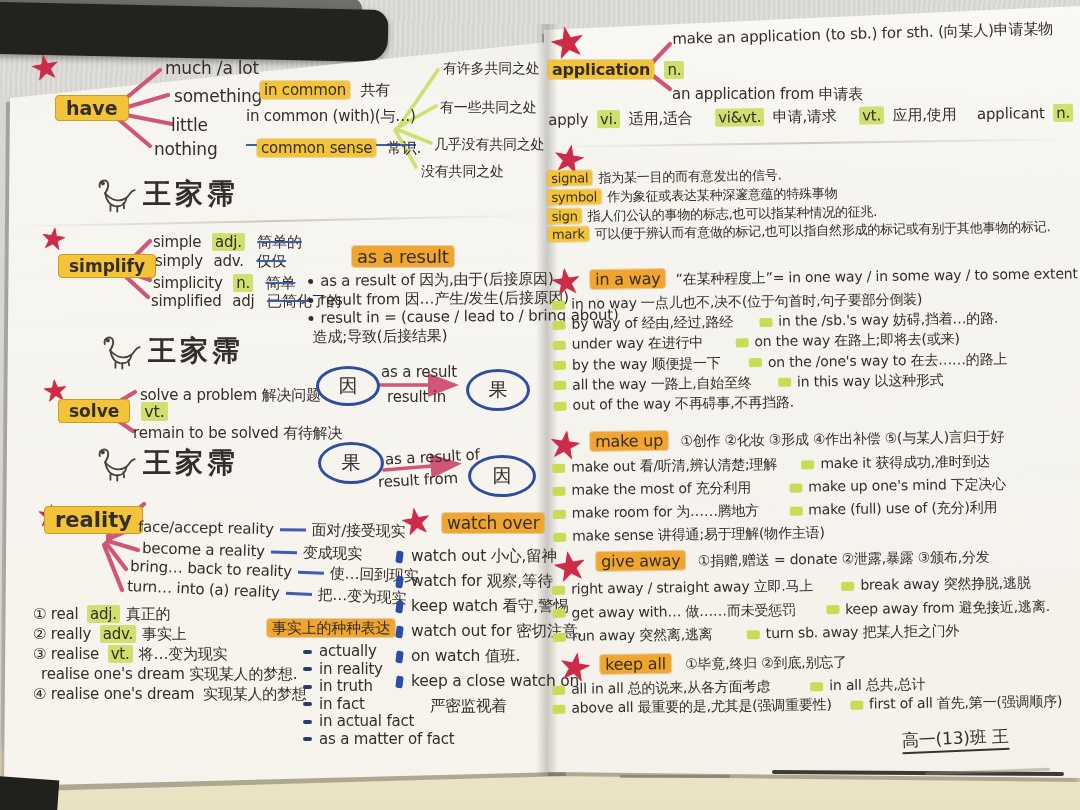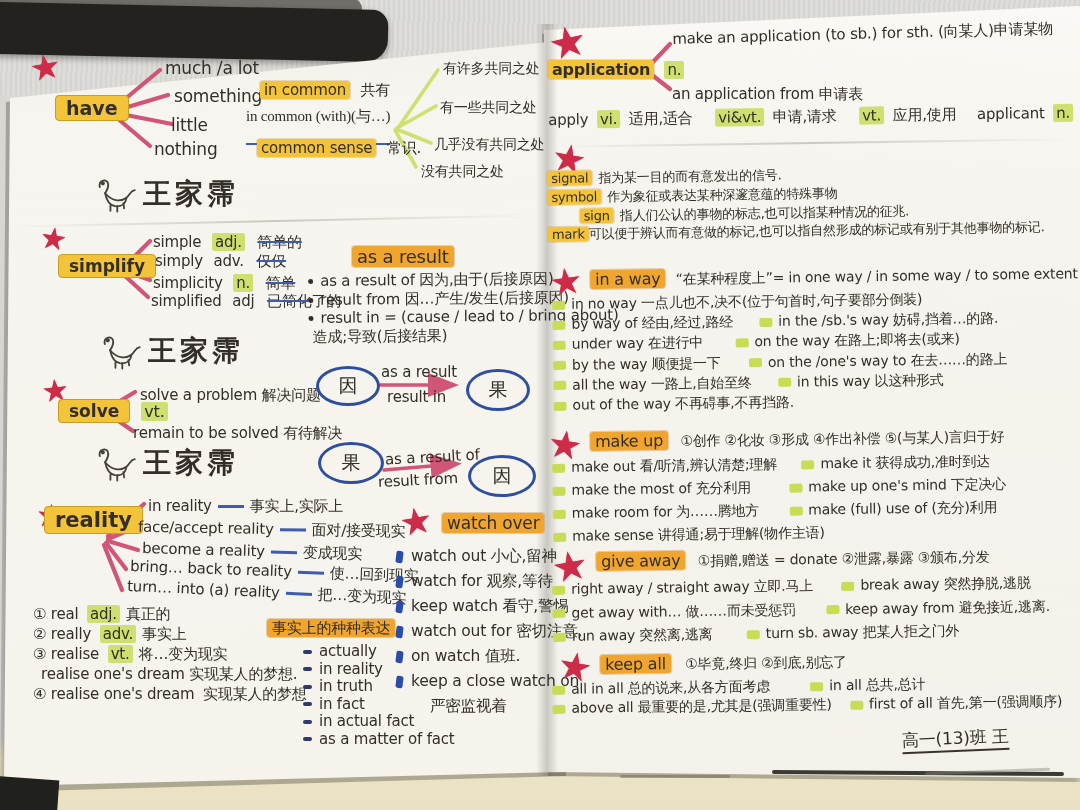--- a/index.html
+++ b/index.html
@@ -32,21 +32,21 @@
   .gutter{position:absolute;left:536px;top:24px;width:22px;height:752px;
           background:linear-gradient(90deg,rgba(0,0,0,0),rgba(90,86,80,.28),rgba(0,0,0,0));}
   
   .hw{line-height:1.25;letter-spacing:-.2px;}
   .s13{font-size:13px;} .s14{font-size:14px;} .s15{font-size:15px;} .s16{font-size:16px;} .s17{font-size:17px;}
   .hl-y{background:#f3c33a;padding:0 4px;border-radius:3px;box-shadow:0 0 0 1px rgba(178,130,24,.25);}
   .hl-o{background:#f0a52e;padding:0 5px;border-radius:3px;box-shadow:0 0 0 1px rgba(190,115,20,.3);}
   .hl-g{background:#cfe070;padding:0 3px;border-radius:2px;}
   .node{background:#f3c33a;border:1.5px solid #c79e22;border-radius:4px;padding:1px 10px;font-size:19px;font-weight:bold;}
   .strike{text-decoration:line-through;text-decoration-color:#3f5cb0;text-decoration-thickness:2px;}
-  .ub{border-bottom:2.5px solid #3f5cb0;padding-bottom:19px;font-family:Liberation Serif, serif;}
+  .ub{border-bottom:2.5px solid #3f5cb0;padding-bottom:19px;}
   .star{color:#ce2b49;line-height:1;display:inline-block;text-shadow:0 0 1px #b3203c;}
   .gb{display:inline-block;width:13px;height:9px;background:#c9dc55;border-radius:2px;margin-right:6px;vertical-align:middle;}
   .bb{display:inline-block;width:7px;height:12px;background:#2b4da8;border-radius:2px;margin-right:8px;vertical-align:middle;transform:rotate(7deg);}
   .db{display:inline-block;width:9px;height:4px;background:#2c3a6e;border-radius:2px;margin-right:7px;vertical-align:middle;}
   .dot{display:inline-block;width:5px;height:5px;background:#332e29;border-radius:50%;margin-right:7px;vertical-align:middle;}
   .dash{display:inline-block;width:26px;border-top:3px solid #3f5cb0;vertical-align:middle;margin:0 6px;}
   .oval{position:absolute;border:3px solid #2f4f9e;border-radius:50%;display:flex;align-items:center;justify-content:center;
         font-size:19px;color:#332e29;background:rgba(255,255,255,.0);}
   .row{white-space:nowrap;}
   .name{font-size:28px;font-weight:bold;letter-spacing:4px;}
@@ -231,23 +231,20 @@
   <div class="abs hw s15" style="left:385px;top:448px;transform:rotate(-3deg);">as a result of</div>
   <div class="abs hw s15" style="left:378px;top:471px;transform:rotate(-3deg);">result from</div>
   <div class="oval" style="left:468px;top:455px;width:62px;height:36px;">
     <span>因</span>
   </div>
 
   <span class="abs star" style="left:36px;top:500px;font-size:32px;transform:rotate(6deg);">★</span>
   <div class="abs node" style="left:44px;top:506px;font-size:21px;">
     <span>reality</span>
   </div>
-  <div class="abs hw s15 row" style="left:148px;top:497px;">
-    <span>in reality</span><span class="dash"></span><span>事实上,实际上</span>
-  </div>
   <div class="abs hw s15 row" style="left:138px;top:520px;transform:rotate(1deg);">
     <span>face/accept reality</span><span class="dash"></span><span>面对/接受现实</span>
   </div>
   <div class="abs hw s15 row" style="left:142px;top:542px;transform:rotate(1.5deg);">
     <span>become a reality</span><span class="dash"></span><span>变成现实</span>
   </div>
   <div class="abs hw s15 row" style="left:130px;top:562px;transform:rotate(2deg);">
     <span>bring… back to reality</span><span class="dash"></span><span>使…回到现实</span>
   </div>
   <div class="abs hw s15 row" style="left:127px;top:583px;transform:rotate(2.5deg);">
@@ -325,24 +322,24 @@
 
   <span class="abs star" style="left:552px;top:140px;font-size:38px;transform:rotate(10deg);">★</span>
   <div class="abs hw s13" style="left:547px;top:170px;line-height:18.8px;transform:rotate(-.9deg);transform-origin:left top;">
     <div class="row">
       <span class="hl-y" style="margin-right:6px;">signal</span><span>指为某一目的而有意发出的信号.</span>
     </div>
     <div class="row">
       <span class="hl-y" style="margin-right:6px;">symbol</span><span>作为象征或表达某种深邃意蕴的特殊事物</span>
     </div>
     <div class="row">
-      <span class="hl-y" style="margin-right:6px;margin-left:32px;">sign</span><span>指人们公认的事物的标志,也可以指某种情况的征兆.</span>
-    </div>
-    <div class="row">
-      <span class="hl-y" style="margin-right:0;">mark</span><span>可以便于辨认而有意做的标记,也可以指自然形成的标记或有别于其他事物的标记.</span>
+      <span class="hl-y" style="margin-right:6px;">sign</span><span>指人们公认的事物的标志,也可以指某种情况的征兆.</span>
+    </div>
+    <div class="row">
+      <span class="hl-y" style="margin-right:6px;">mark</span><span>可以便于辨认而有意做的标记,也可以指自然形成的标记或有别于其他事物的标记.</span>
     </div>
   </div>
 
   <span class="abs star" style="left:550px;top:264px;font-size:36px;transform:rotate(-8deg);">★</span>
   <div class="abs hw s14 row" style="left:590px;top:270px;transform:rotate(-.8deg);transform-origin:left top;">
     <span class="hl-o" style="font-size:16px;">in a way</span>
     <span style="margin-left:6px;">“在某种程度上”= in one way / in some way / to some extent</span>
   </div>
   <div class="abs hw s14" style="left:552px;top:294px;line-height:20.2px;transform:rotate(-.8deg);transform-origin:left top;">
     <div class="row">

